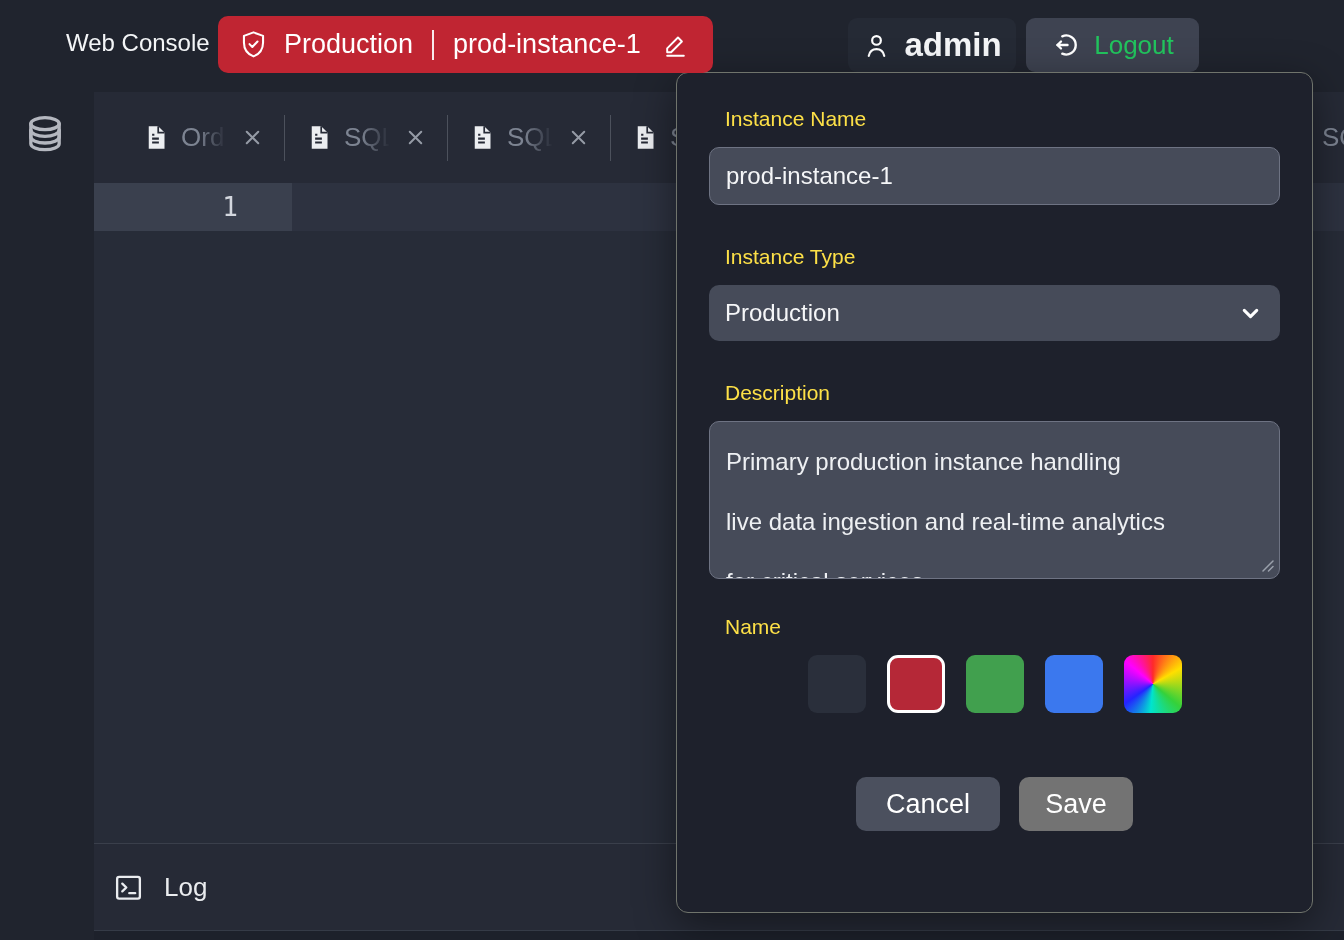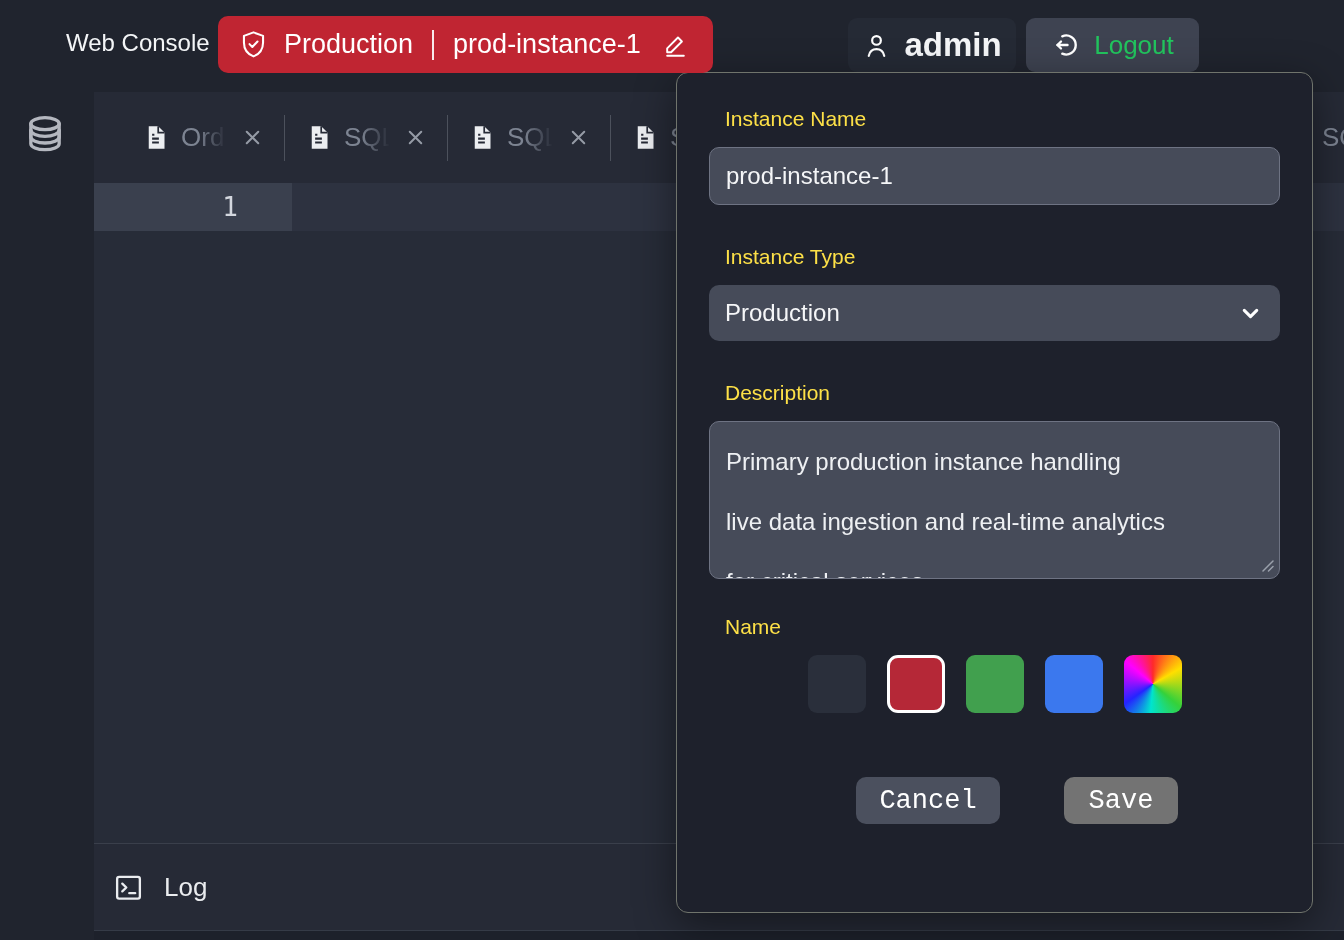--- a/index.html
+++ b/index.html
@@ -127,23 +127,23 @@
     margin-top:16px; display:flex; justify-content:center; gap:21px;
   }
   .swatch {
     width:58px; height:58px; border-radius:9px; cursor:pointer; flex:0 0 auto;
   }
   .swatch.selected { border:3px solid #ffffff; border-radius:11px; }
   .btn-row {
     margin-top:64px; display:flex; justify-content:center; gap:19px;
   }
   .btn {
-    height:47px; border:none; border-radius:10px; cursor:pointer;
-    font-size:27px; color:#ffffff; font-family:Liberation Mono, monospace;
-    display:flex; align-items:center; justify-content:center;margin-left:45px;
+    height:54px; border:none; border-radius:10px; cursor:pointer;
+    font-size:27px; color:#ffffff; font-family:Liberation Sans, sans-serif;
+    display:flex; align-items:center; justify-content:center;
   }
   .btn-cancel { width:144px; background:#4b505e; }
   .btn-save  { width:114px; background:#737373; }
 
   svg { display:block; }
 </style>
 </head>
 <body>
 
 <div class="app">

